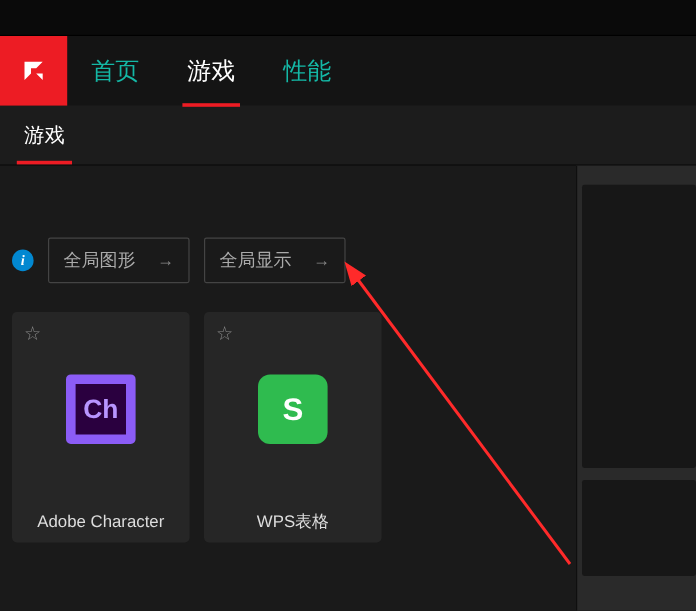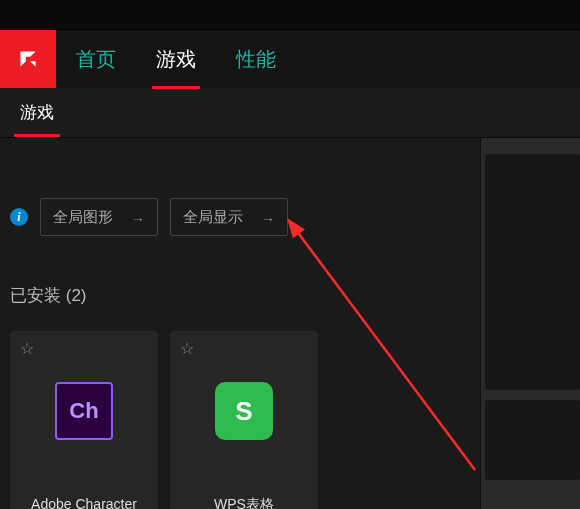--- a/index.html
+++ b/index.html
@@ -181,21 +181,21 @@
     height: 58px;
     border-radius: 10px;
     margin-top: 24px;
     display: flex;
     align-items: center;
     justify-content: center;
     font-weight: bold;
   }
   .app-icon.ch {
     background: #2a003f;
-    border: 2px solid #8b5cf6;
+    border: 8px solid #8b5cf6;
     color: #b895ff;
     font-size: 22px;
     border-radius: 4px;
   }
   .app-icon.wps {
     background: #2fbb4f;
     color: #fff;
     font-size: 26px;
   }
   .card-label {
@@ -242,21 +242,20 @@
       <div class="btn">
         <span>全局图形</span>
         <span class="arrow">→</span>
       </div>
       <div class="btn">
         <span>全局显示</span>
         <span class="arrow">→</span>
       </div>
     </div>
 
-    <div class="installed-header">已安装 (2)</div>
 
     <div class="cards">
       <div class="card">
         <div class="star">☆</div>
         <div class="app-icon ch">Ch</div>
         <div class="card-label">Adobe Character</div>
       </div>
       <div class="card">
         <div class="star">☆</div>
         <div class="app-icon wps">S</div>

